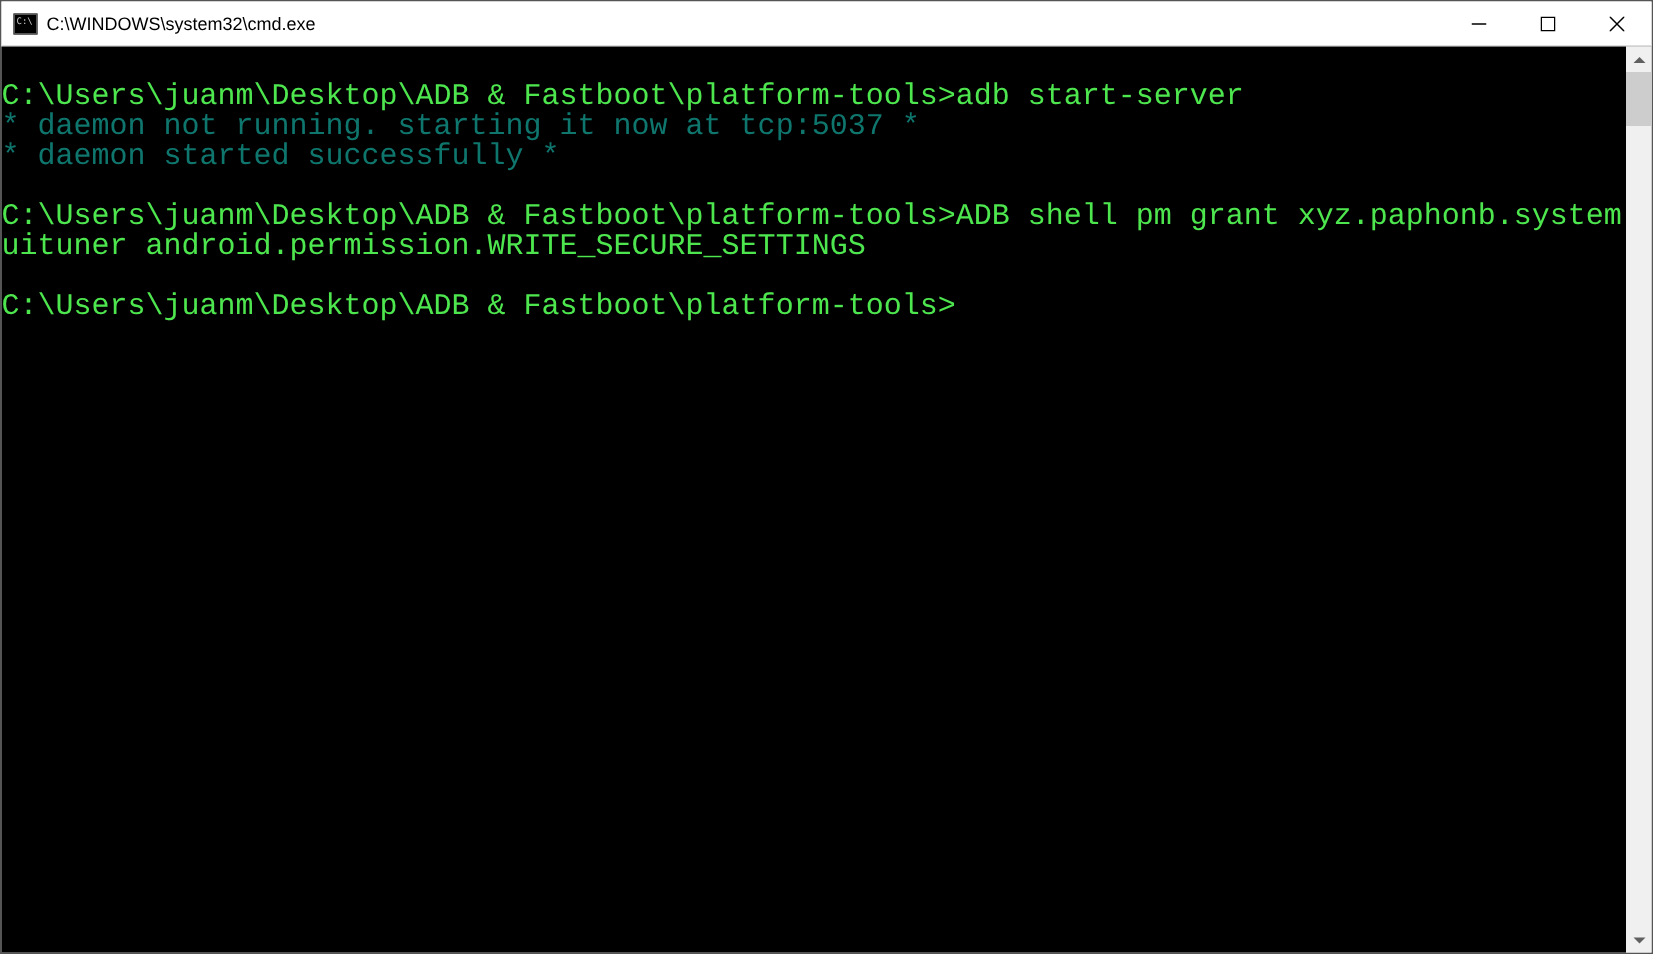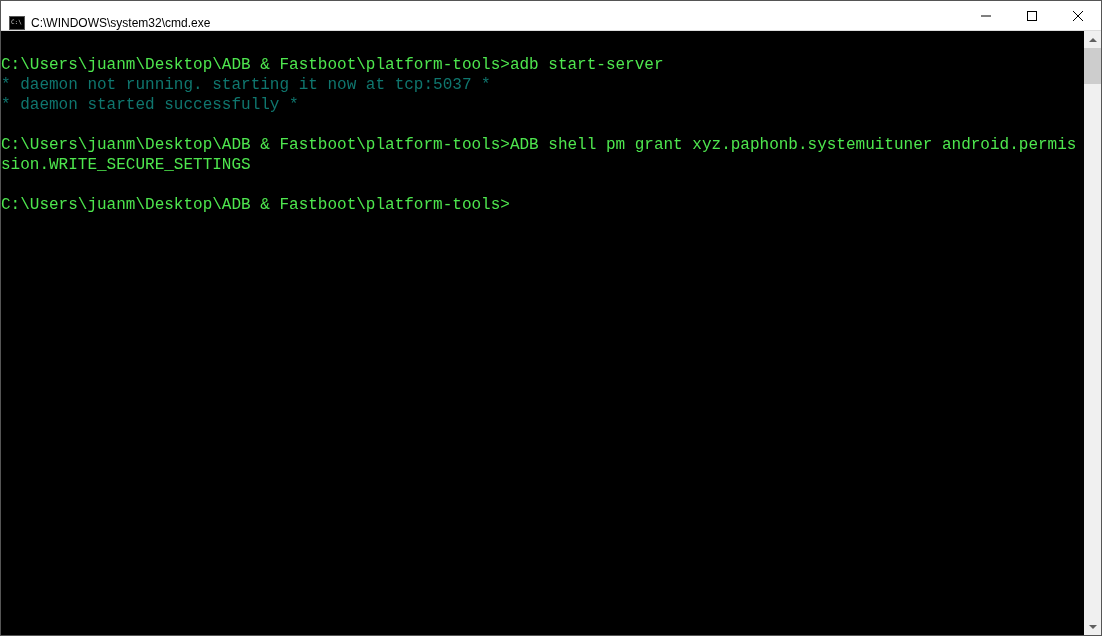--- a/index.html
+++ b/index.html
@@ -18,21 +18,21 @@
       width: 100%;
       height: 100%;
       display: flex;
       flex-direction: column;
       border: 1px solid #555;
     }
     .titlebar {
       height: 30px;
       background: #ffffff;
       display: flex;
-      align-items: flex-end;
+      align-items: center;
       border-bottom: 1px solid #ddd;
     }
     .titlebar-icon {
       width: 16px;
       height: 14px;
       margin-left: 8px;
       margin-right: 6px;
       background: #000;
       border: 1px solid #555;
       position: relative;
@@ -72,21 +72,21 @@
     }
     .terminal-area {
       flex: 1;
       display: flex;
       background: #000;
     }
     .terminal-content {
       flex: 1;
       padding: 4px 0 0 0;
       font-family: 'Consolas', 'Courier New', monospace;
-      font-size: 16px;
+      font-size: 20px;
       line-height: 20px;
       color: #4EE64E;
       white-space: pre-wrap;
       word-break: break-all;
       overflow: hidden;
     }
     .terminal-line {
       display: block;
     }
     .prompt {

